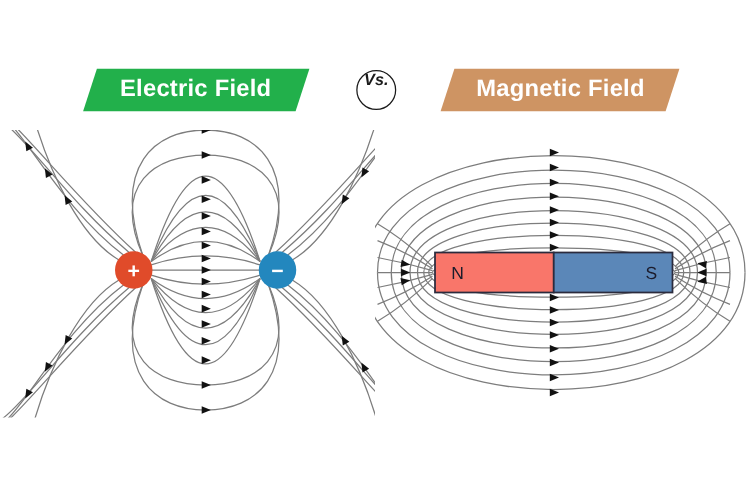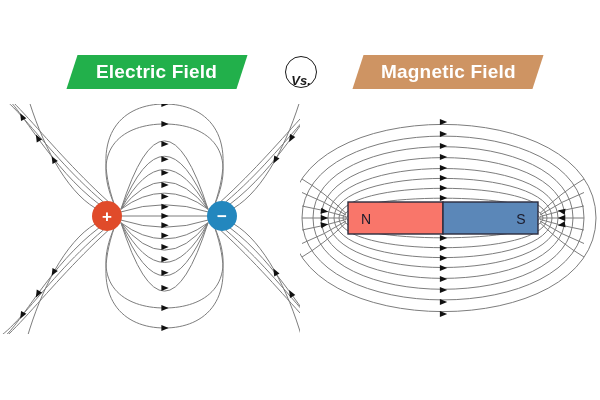--- a/index.html
+++ b/index.html
@@ -48,21 +48,21 @@
 
   .vs-badge {
     position: absolute;
     left: 285px;
     top: 56px;
     width: 32px;
     height: 32px;
     border: 1.6px solid #1a1a1a;
     border-radius: 50%;
     display: flex;
-    align-items: flex-end;
+    align-items: flex-start;
     justify-content: center;
     box-sizing: border-box;
   }
   .vs-label {
     font-style: italic;
     font-weight: bold;
     font-size: 13px;
     color: #1a1a1a;
     line-height: 1;
   }

